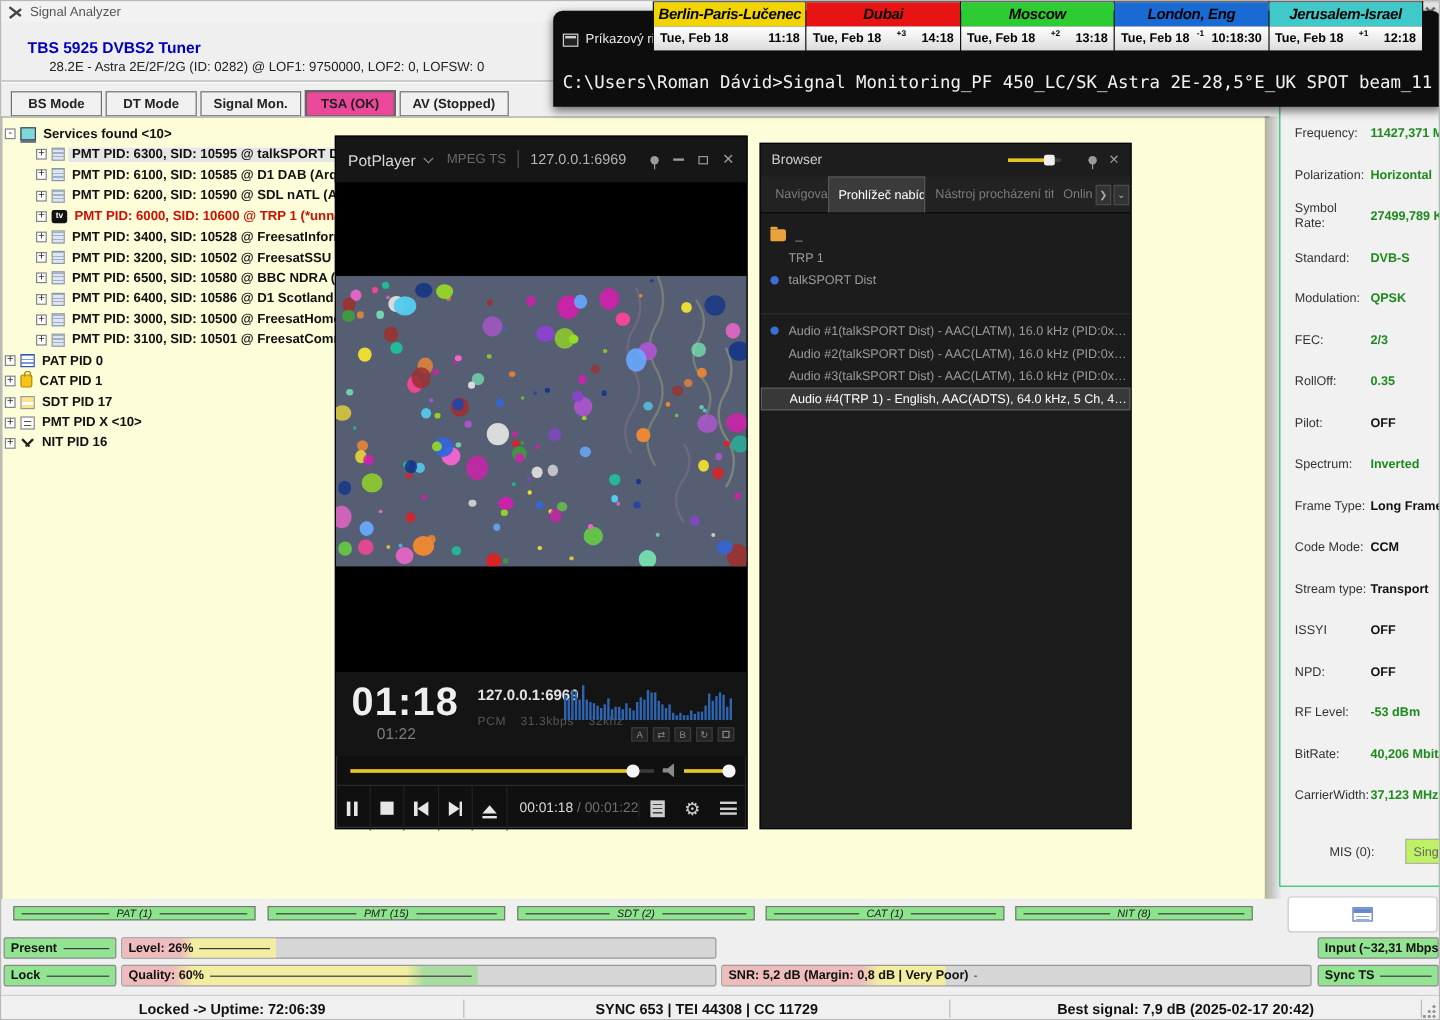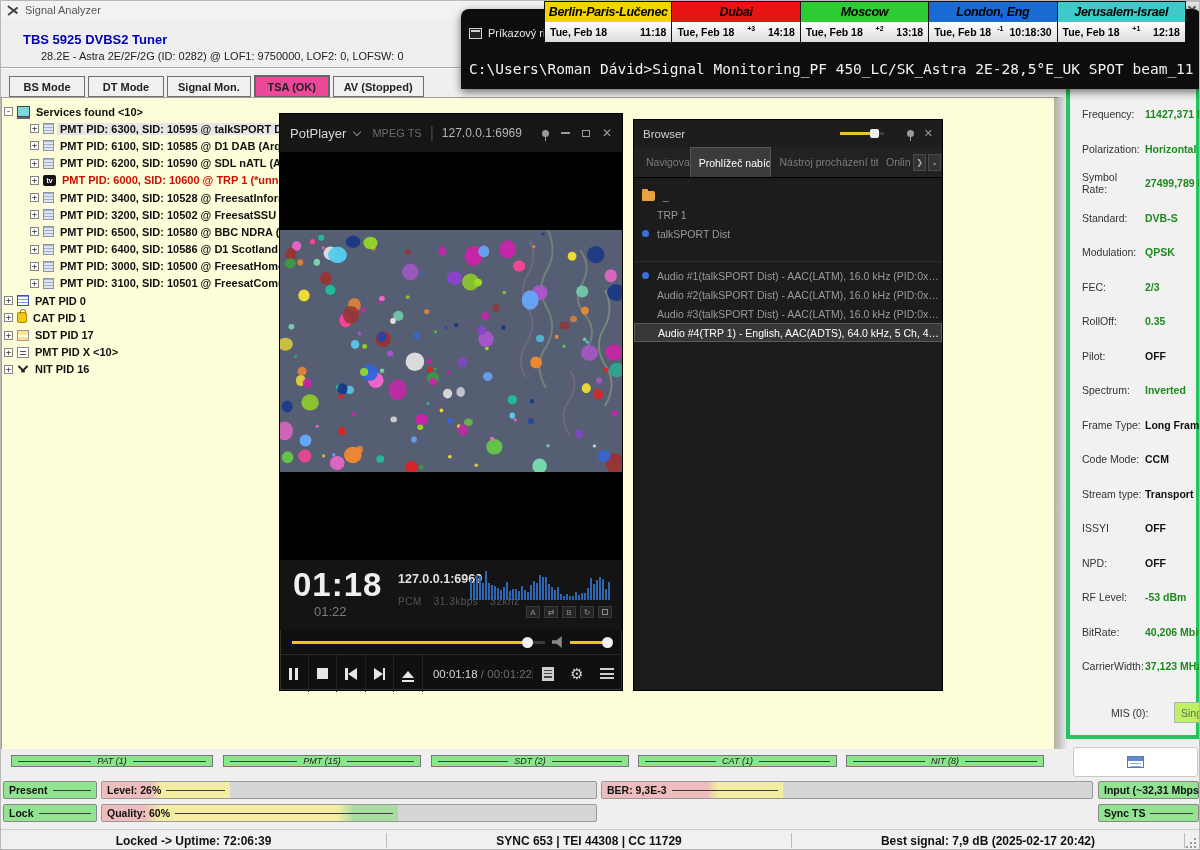--- a/index.html
+++ b/index.html
@@ -129,21 +129,21 @@
   .b-content { position:absolute; left:0; top:58px; right:0; bottom:0; background:#1c1c1c; }
   .b-row { display:flex; align-items:center; height:19px; padding-left:8px; font-size:10.5px; color:#9a9a9a; white-space:nowrap; overflow:hidden; }
   .b-row .bullet { width:7px; height:7px; border-radius:50%; background:#3a6fd8; margin-right:8px; flex:none; }
   .b-row .nobullet { width:7px; margin-right:8px; flex:none; }
   .folder { width:13px; height:10px; background:#e8a33d; border-radius:1px 2px 2px 1px; position:relative; margin-right:8px; flex:none; }
   .folder::before { content:''; position:absolute; left:0; top:-2px; width:6px; height:2px; background:#e8a33d; border-radius:1px 1px 0 0; }
   .audio-list { margin-top:18px; border-top:1px solid #2e2e2e; padding-top:4px; }
   .b-row.sel { background:#383838; color:#fff; border:1px solid #5a5a5a; }
 
   
-  .rpanel { position:absolute; left:1065px; top:70px; width:134px; height:668px; background:#f1f1f1; border:4px solid #22c55e; }
+  .rpanel { position:absolute; left:1065px; top:70px; width:134px; height:668px; background:#f1f1f1; border:1px solid #22c55e; }
   .param-rows { position:absolute; left:12px; top:22px; right:2px; }
   .param-row { display:flex; align-items:center; height:34.5px; }
   .param-row .pl { flex:0 0 63px; font-size:10.5px; color:#333; }
   .param-row .pv { font-size:10.5px; font-weight:bold; color:#111; white-space:nowrap; }
   .param-row .pv.green { color:#1e8a1e; }
   .mis-row { margin-top:12px;margin-left:29px; }
   .mis-select { width:72px; height:21px; background:#bef264; border:1px solid #b0b0b0; display:flex; align-items:center; justify-content:space-between; padding:0 6px; font-size:10.5px; color:#666; }
   .mis-select .chev { width:5px; height:5px; border-right:1.5px solid #888; border-bottom:1.5px solid #888; transform:rotate(45deg); margin-top:-2px; }
   .white-btn { position:absolute; left:1072px; top:746px; width:125px; height:30px; background:#fff; border:1px solid #c8c8c8; border-radius:3px; display:flex; align-items:center; justify-content:center; }
   .kbd-icon { width:17px; height:12px; border:1px solid #5577bb; background:linear-gradient(180deg,#6688cc 0 4px,#fff 4px); position:relative; }
@@ -801,38 +801,38 @@
     <div class="gbox" style="left:2px;width:94px;">
         <span class="lbl">Present</span>
         <span class="leader"></span>
       </div>
     <div class="track" style="left:100px;width:496px;">
       <div class="fill" id="level-fill" style="width: 26%; background: linear-gradient(90deg, rgb(238, 188, 188) 0px, rgb(238, 188, 188) 38%, rgb(242, 237, 160) 46%, rgb(242, 237, 160) 100%);">
           <span class="lbl">Level: 26%</span>
           <span class="leader"></span>
         </div>
     </div>
-    <div class="track" style="left:600px;width:492px;">
-      <div class="fill" id="ber-fill" style="width: 37%; background: linear-gradient(90deg, rgb(238, 188, 188) 0px, rgb(238, 188, 188) 58%, rgb(242, 237, 160) 64%, rgb(242, 237, 160) 100%);">
-          <span class="lbl">BER: 9,3E-3</span>
-          <span class="leader"></span>
-        </div>
-    </div>
     <div class="gbox" style="left:1097px;width:101px;">
         <span class="lbl">Input (~32,31 Mbps)</span>
       </div>
   </div>
   <div class="metric-row" style="top:803px;">
     <div class="gbox" style="left:2px;width:94px;">
         <span class="lbl">Lock</span>
         <span class="leader"></span>
       </div>
     <div class="track" style="left:100px;width:496px;">
       <div class="fill" id="quality-fill" style="width: 60%; background: linear-gradient(90deg, rgb(238, 188, 188) 0px, rgb(238, 188, 188) 14%, rgb(242, 237, 160) 20%, rgb(242, 237, 160) 80%, rgb(168, 220, 160) 85%, rgb(168, 220, 160) 100%);">
           <span class="lbl">Quality: 60%</span>
+          <span class="leader"></span>
+        </div>
+    </div>
+    <div class="track" style="left:600px;width:492px;">
+      <div class="fill" id="snr-fill" style="width: 38%; background: linear-gradient(90deg, rgb(238, 188, 188) 0px, rgb(238, 188, 188) 62%, rgb(242, 237, 160) 70%, rgb(242, 237, 160) 100%);">
+          <span class="lbl">SNR: 5,2 dB (Margin: 0,8 dB | Very Poor)</span>
           <span class="leader"></span>
         </div>
     </div>
     <div class="gbox" style="left:1097px;width:101px;">
         <span class="lbl">Sync TS</span>
         <span class="leader"></span>
       </div>
   </div>
 
   <div class="statusbar">

